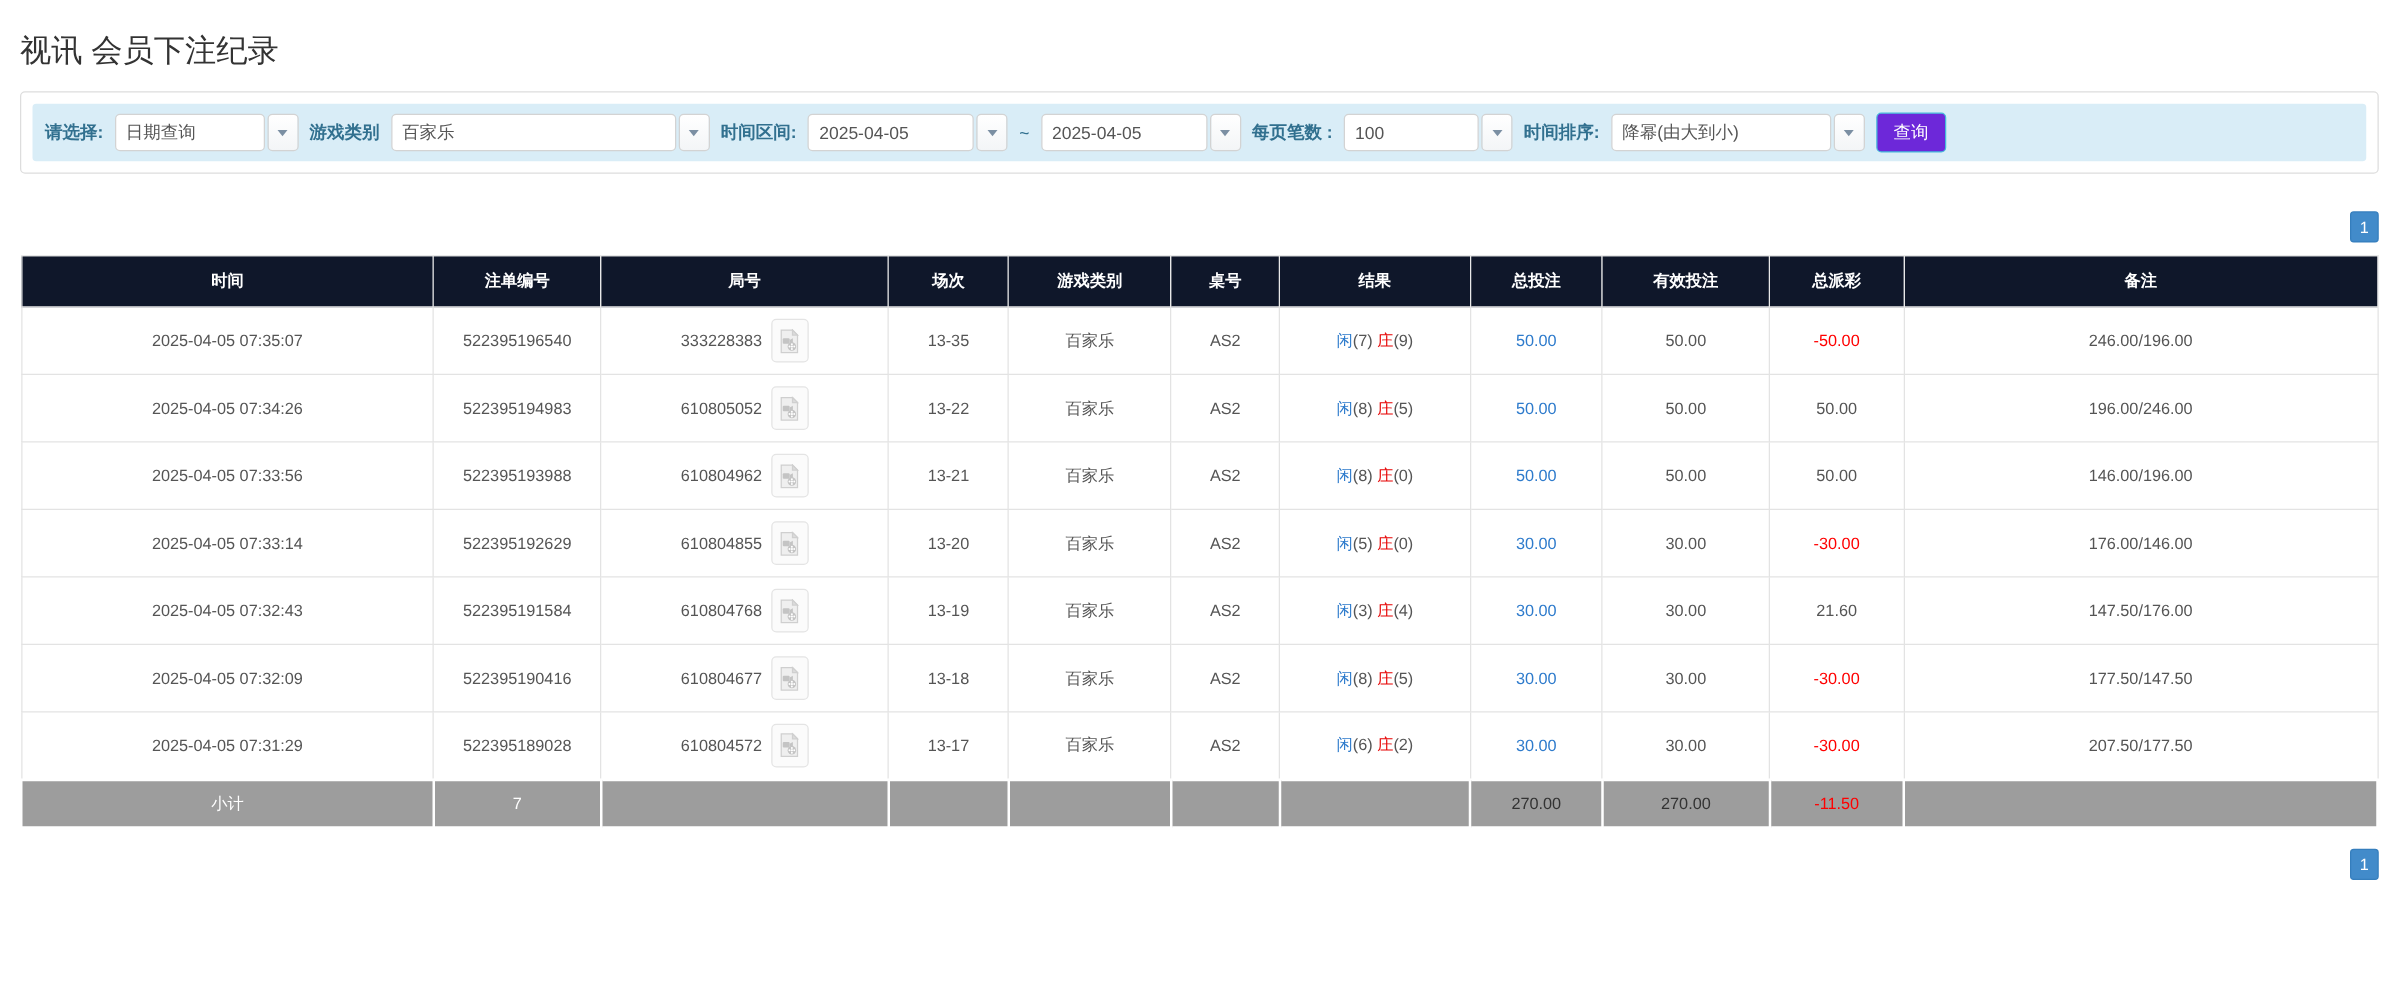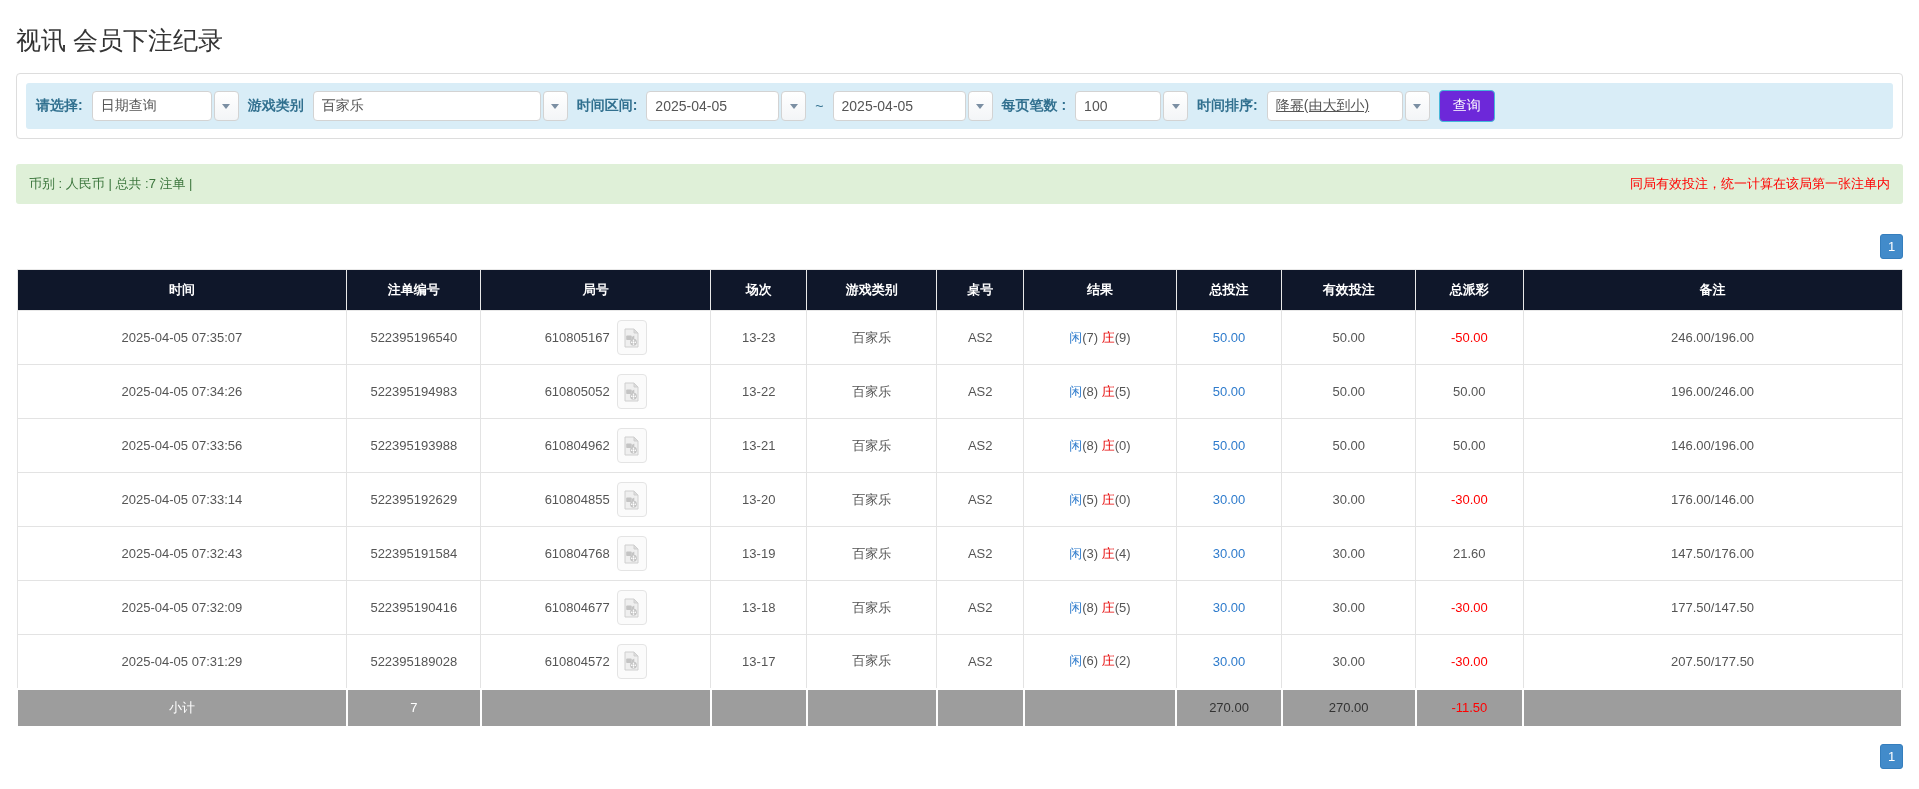--- a/index.html
+++ b/index.html
@@ -192,42 +192,38 @@
 
       <span class="combobox">
         <input class="cb-input" style="width: 133px;" value="2025-04-05">
         <span class="cb-arrow">
           <span class="caret-down"></span>
         </span>
       </span>
 
       <span class="filter-label">每页笔数 :</span>
       <span class="combobox">
-        <input class="cb-input" style="width: 86px;" value="100">
+        <input class="cb-input" style="width: 108px;" value="100">
         <span class="cb-arrow">
           <span class="caret-down"></span>
         </span>
       </span>
 
       <span class="filter-label">时间排序:</span>
       <span class="combobox">
-        <input class="cb-input" style="width: 136px; text-decoration: underline;" value="降幂(由大到小)">
+        <input class="cb-input" style="width: 176px;" value="降幂(由大到小)">
         <span class="cb-arrow">
           <span class="caret-down"></span>
         </span>
       </span>
 
       <button class="btn-search">查询</button>
     </div>
   </div>
 
-  <div class="summary">
-    <span class="summary-left">币别 : 人民币 | 总共 :7 注单 |</span>
-    <span class="summary-right">同局有效投注，统一计算在该局第一张注单内</span>
-  </div>
 
   <div class="pager top">
     <span class="page-btn">1</span>
   </div>
 
   <table>
     <colgroup>
       <col style="width:17.5%">
         <col style="width:7.1%">
         <col style="width:12.2%">
@@ -254,38 +250,38 @@
         <th>总派彩</th>
         <th>备注</th>
       </tr>
     </thead>
     <tbody>
         <tr>
     <td>2025-04-05 07:35:07</td>
     <td>522395196540</td>
     <td class="cell-round">
       <span class="round-wrap">
-        <span>610805167</span>
-        <span class="video-btn">
-          <svg width="17" height="20" viewBox="0 0 17 20" aria-hidden="true">
-            <path d="M2 1 h9 l4 4 v14 h-13 z" fill="#efefef" stroke="#cfcfcf" stroke-width="1"></path>
-            <path d="M11 1 l4 4 h-4 z" fill="#dcdcdc" stroke="#cfcfcf" stroke-width="1"></path>
-            <rect x="3.2" y="7.5" width="5.5" height="4.5" rx="0.8" fill="#c4c4c4"></rect>
-            <path d="M8.7 9 l2.6 -1.4 v4.8 l-2.6 -1.4 z" fill="#c4c4c4"></path>
-            <circle cx="10.5" cy="14.2" r="3.4" fill="#c4c4c4"></circle>
-            <circle cx="10.5" cy="14.2" r="0.9" fill="#fff"></circle>
-            <circle cx="10.5" cy="12.3" r="0.8" fill="#fff"></circle>
-            <circle cx="10.5" cy="16.1" r="0.8" fill="#fff"></circle>
-            <circle cx="8.6" cy="14.2" r="0.8" fill="#fff"></circle>
-            <circle cx="12.4" cy="14.2" r="0.8" fill="#fff"></circle>
-          </svg>
-        </span>
-      </span>
-    </td>
-    <td>13-23</td>
+        <span>333228383</span>
+        <span class="video-btn">
+          <svg width="17" height="20" viewBox="0 0 17 20" aria-hidden="true">
+            <path d="M2 1 h9 l4 4 v14 h-13 z" fill="#efefef" stroke="#cfcfcf" stroke-width="1"></path>
+            <path d="M11 1 l4 4 h-4 z" fill="#dcdcdc" stroke="#cfcfcf" stroke-width="1"></path>
+            <rect x="3.2" y="7.5" width="5.5" height="4.5" rx="0.8" fill="#c4c4c4"></rect>
+            <path d="M8.7 9 l2.6 -1.4 v4.8 l-2.6 -1.4 z" fill="#c4c4c4"></path>
+            <circle cx="10.5" cy="14.2" r="3.4" fill="#c4c4c4"></circle>
+            <circle cx="10.5" cy="14.2" r="0.9" fill="#fff"></circle>
+            <circle cx="10.5" cy="12.3" r="0.8" fill="#fff"></circle>
+            <circle cx="10.5" cy="16.1" r="0.8" fill="#fff"></circle>
+            <circle cx="8.6" cy="14.2" r="0.8" fill="#fff"></circle>
+            <circle cx="12.4" cy="14.2" r="0.8" fill="#fff"></circle>
+          </svg>
+        </span>
+      </span>
+    </td>
+    <td>13-35</td>
     <td>百家乐</td>
     <td>AS2</td>
     <td>
       <span class="player">闲</span><span>(7)</span>
       <span class="banker">庄</span><span>(9)</span>
     </td>
     <td>
       <a class="bet-link">50.00</a>
     </td>
     <td>50.00</td>

